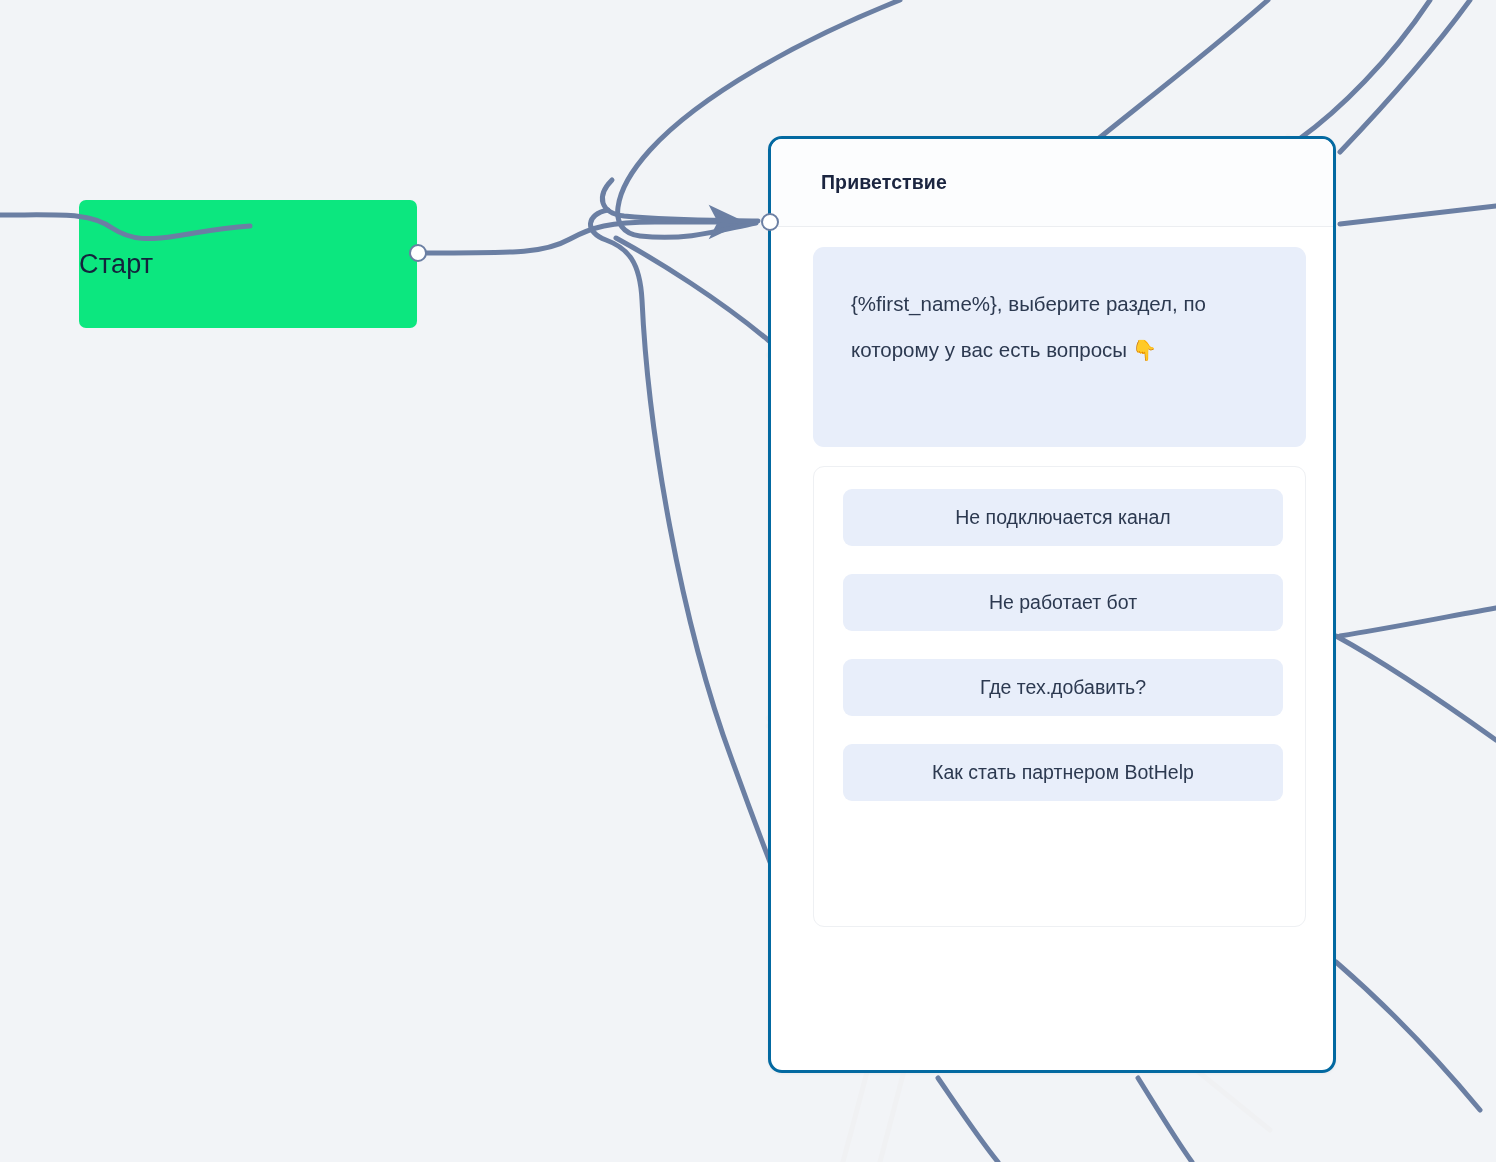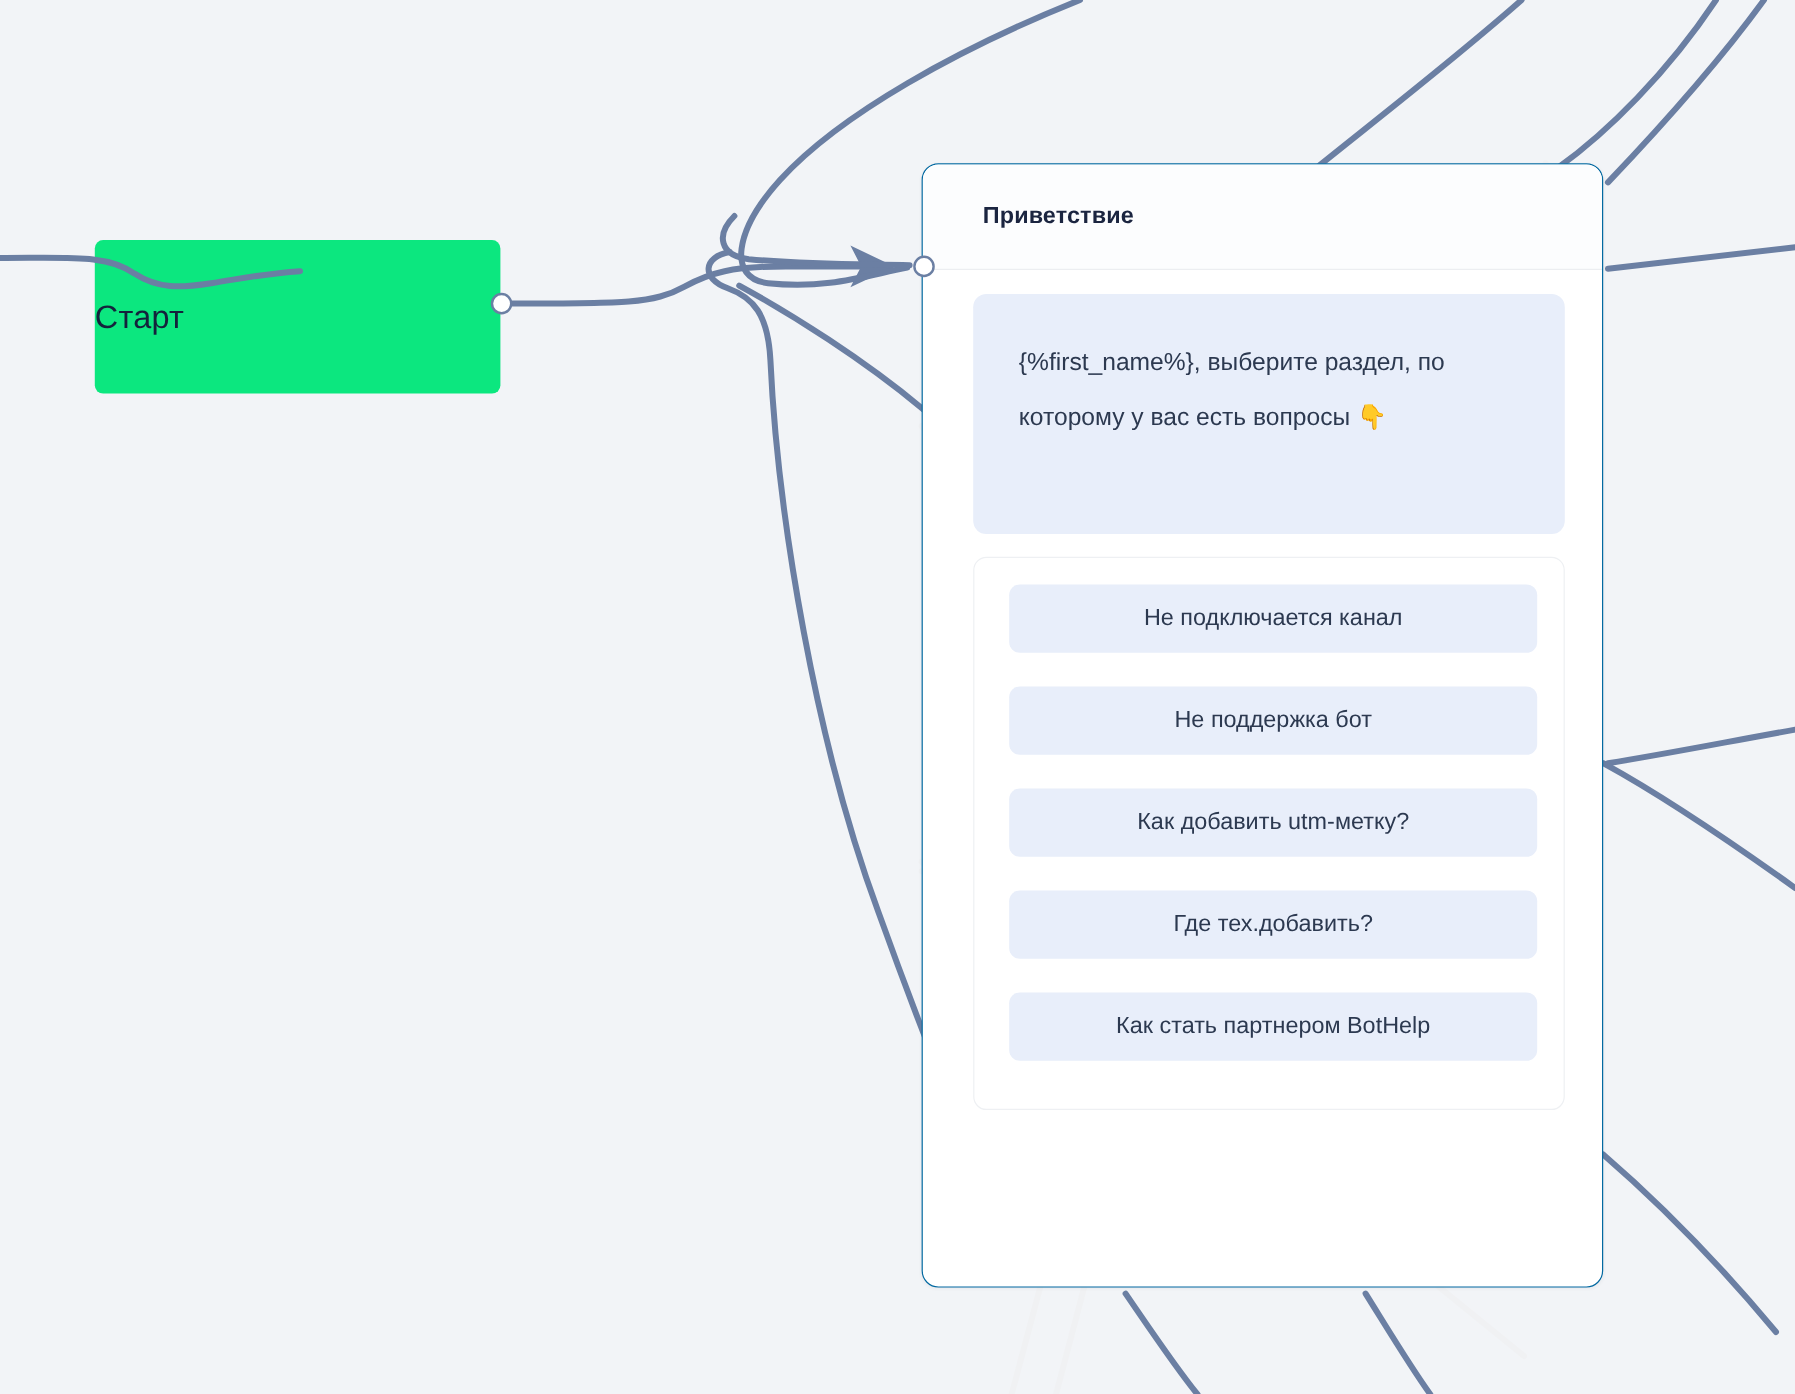--- a/index.html
+++ b/index.html
@@ -28,21 +28,21 @@
   }
   .port{
     position:absolute;width:18px;height:18px;border-radius:50%;
     background:#ffffff;border:2.6px solid #6b7fa3;box-sizing:border-box;
   }
   .start-port{left:409px;top:244px;z-index:6;}
 
   
   .msg-card{
     position:absolute;left:768px;top:136px;width:568px;height:937px;
-    background:#ffffff;border:1px solid #0369a1;border-radius:14px;
+    background:#ffffff;border:3px solid #0369a1;border-radius:14px;
     box-sizing:border-box;z-index:6;
     box-shadow:0 1px 3px rgba(30,40,60,.05);
     overflow:hidden;
   }
   .card-head{
     height:88px;box-sizing:border-box;
     padding:0 0 0 50px;display:flex;align-items:center;
     background:#fcfdfe;border-bottom:1px solid #eceef1;
   }
   .card-title{
@@ -146,22 +146,21 @@
       <span class="card-title">Приветствие</span>
     </div>
     <div class="card-body">
 
       <div class="msg-bubble">
         <div class="msg-text"><span>{%first_name%}, выберите раздел, по которому у вас есть вопросы </span><span class="emoji">👇</span></div>
       </div>
 
       <div class="btn-box">
         <button class="qbtn">Не подключается канал</button>
-        <button class="qbtn">Не поддержка бот</button>
-        <button class="qbtn">Как добавить utm-метку?</button>
+        <button class="qbtn">Не работает бот</button>
         <button class="qbtn">Где тех.добавить?</button>
         <button class="qbtn">Как стать партнером BotHelp</button>
       </div>
 
     </div>
   </div>
   <div class="port card-port"></div>
 
 </div>
 

